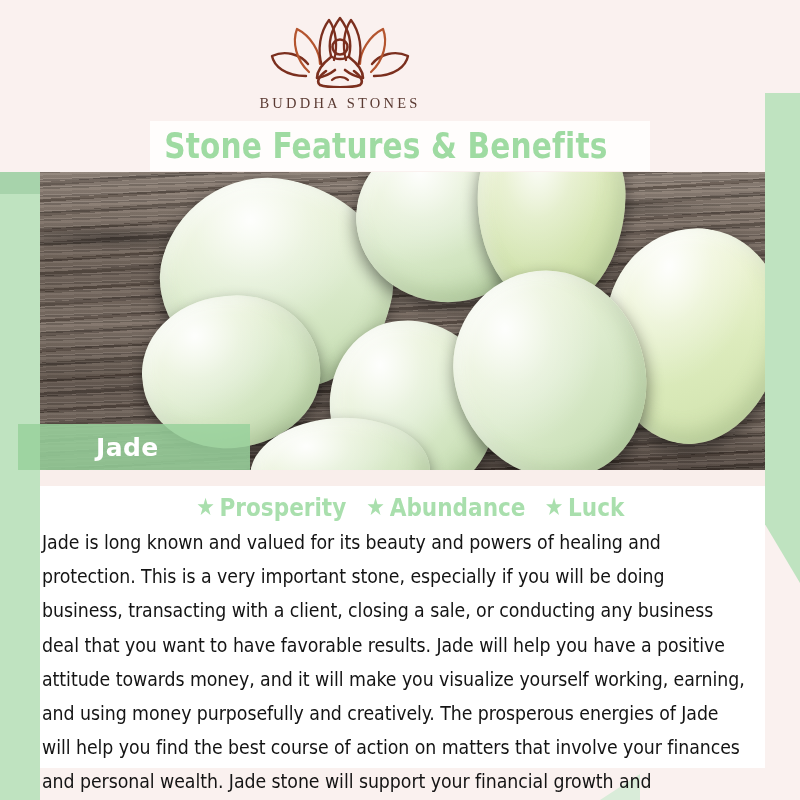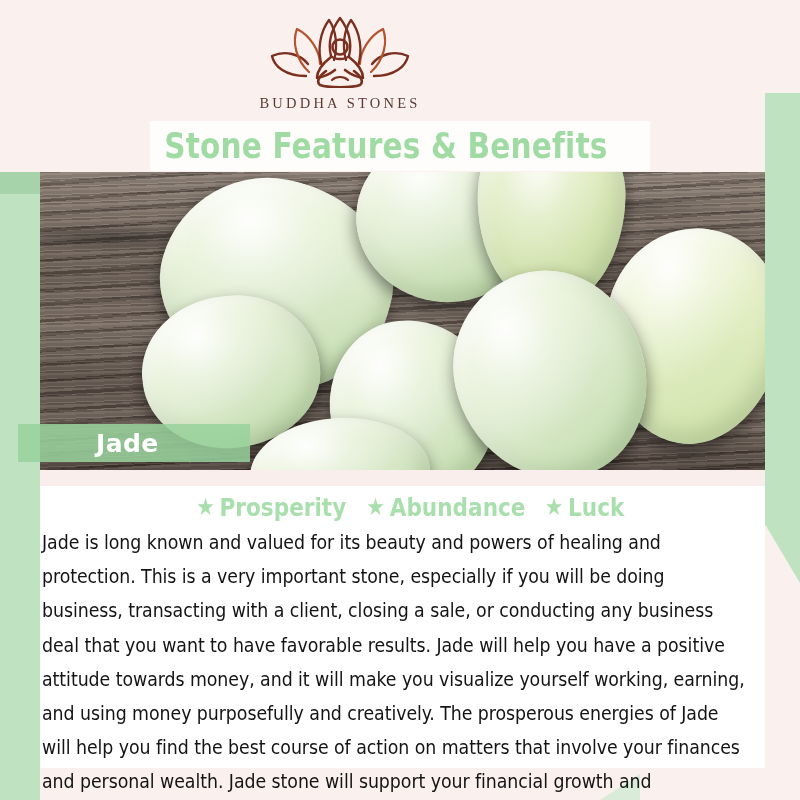--- a/index.html
+++ b/index.html
@@ -133,21 +133,21 @@
   .s6 { left:455px; top:98px;  width:190px; height:210px; border-radius:50% 50% 46% 54% / 46% 52% 48% 54%; transform:rotate(-12deg); }
   .s7 { left:604px; top:56px;  width:178px; height:216px; border-radius:50% 50% 48% 52% / 44% 46% 54% 56%; transform:rotate(10deg);
         background:
           radial-gradient(ellipse at 30% 20%, rgba(255,255,255,.95) 0%, rgba(255,255,255,.34) 24%, rgba(255,255,255,0) 50%),
           linear-gradient(150deg,#f5f8e4 0%,#eaf2cf 32%,#dcebbc 58%,#cde0a9 100%); }
   .s8 { left:250px; top:246px; width:180px; height:110px; border-radius:50%; transform:rotate(-3deg); }
 
   
   .jade-label {
     position:absolute;
-    left:18px; top:424px; width:232px; height:38px;
+    left:18px; top:424px; width:232px; height:46px;
     background:rgba(152,210,156,.86);
     z-index:9;
     display:flex; align-items:center; padding-left:78px;
   }
   .jade-text {
     color:#ffffff;
     font-size:25px;
     font-weight:bold;
     letter-spacing:0.4px;
     font-family:"DejaVu Sans","Liberation Sans", sans-serif;

